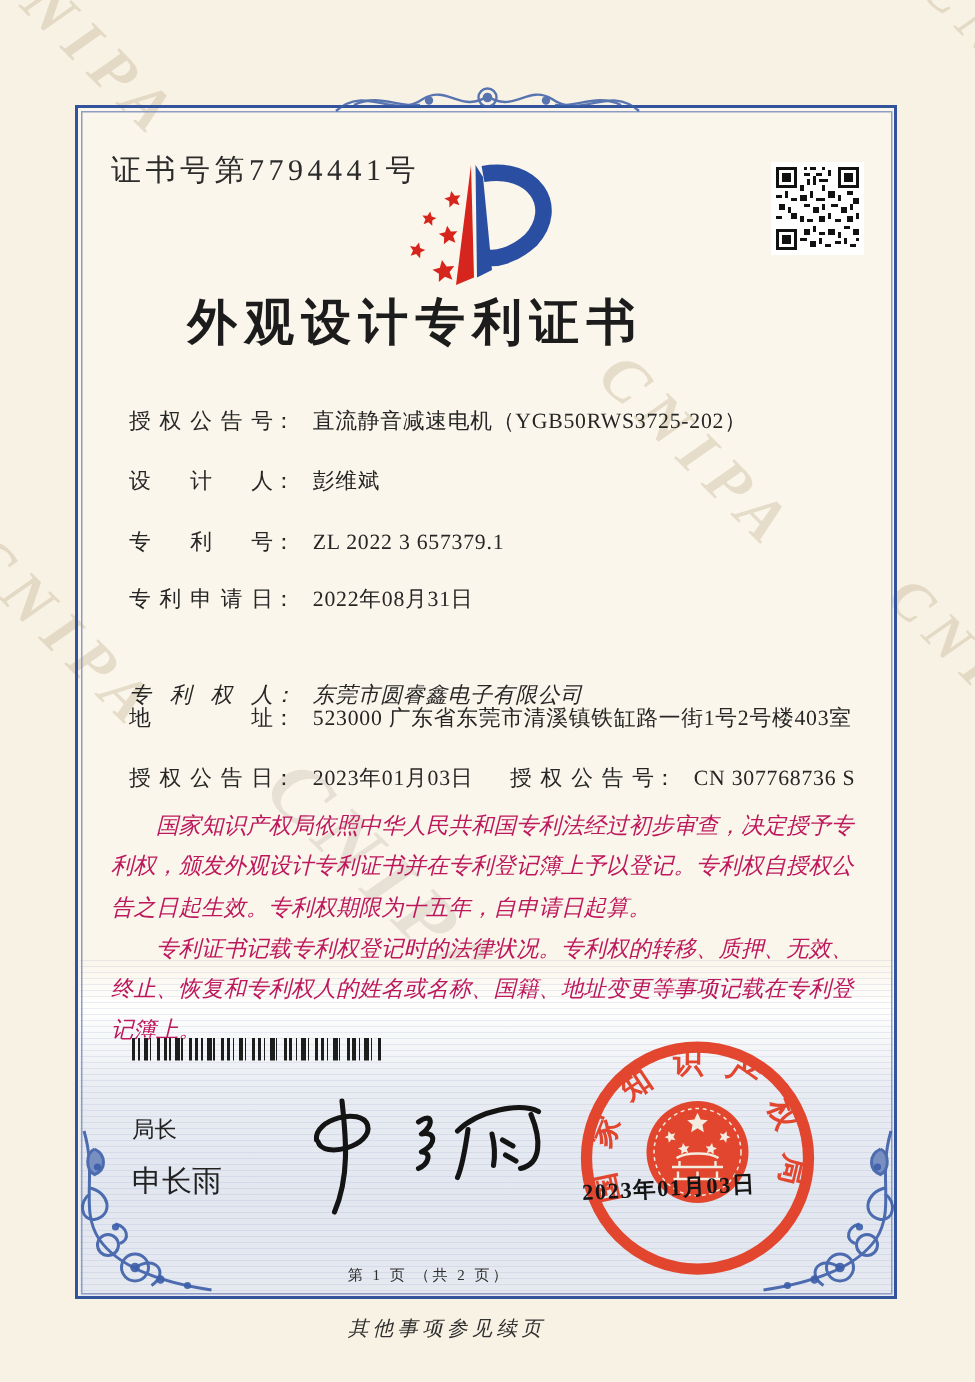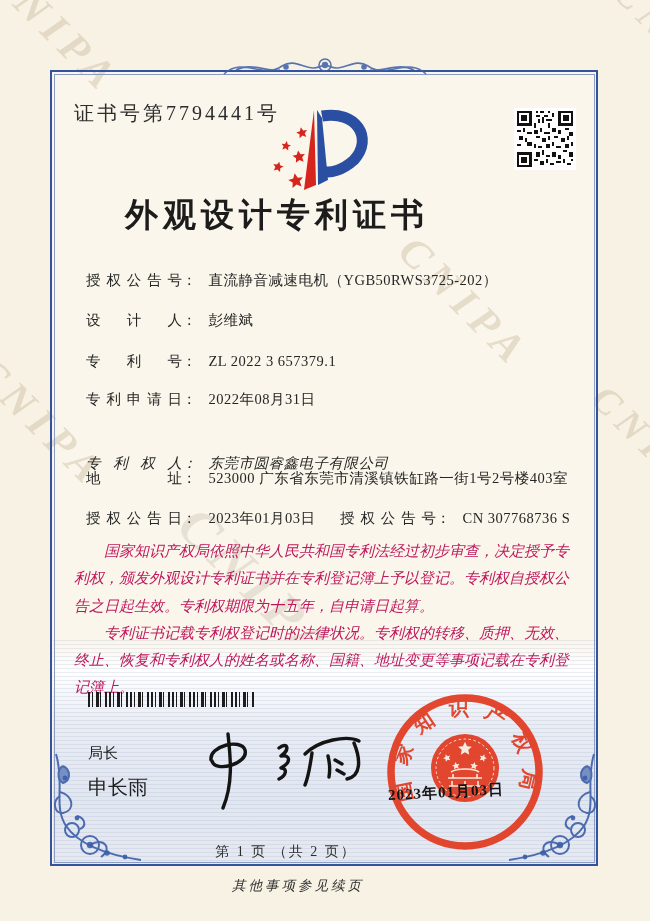--- a/index.html
+++ b/index.html
@@ -42,21 +42,21 @@
         #1d1d1d 4px 5px,transparent 5px 8px,#1d1d1d 8px 11px,transparent 11px 12px,
         #1d1d1d 12px 13px,transparent 13px 17px,#1d1d1d 17px 19px,transparent 19px 21px);}
   .sig-title{left:88px;top:744px;font-size:15px;color:#222;
       font-family:"Liberation Sans","DejaVu Sans",sans-serif;}
   .sig-name{left:88px;top:774px;font-size:20px;color:#222;
       font-family:"Liberation Sans","DejaVu Sans",sans-serif;}
   .signature-svg{left:195px;top:726px;width:185px;height:92px;}
   .seal{left:383px;top:690px;width:164px;height:164px;z-index:5;}
   .seal-date{left:388px;top:782px;width:156px;font-size:15px;font-weight:bold;
       color:#141414;letter-spacing:1px;transform:rotate(-3deg);z-index:6;white-space:nowrap;}
-  .page-info{left:0;top:843px;width:572px;text-align:center;font-size:14px;color:#2e2e2e;letter-spacing:2px;}
+  .page-info{left:0;top:843px;width:572px;text-align:center;font-size:10px;color:#2e2e2e;letter-spacing:2px;}
   .bottom-note{left:0;top:877px;width:596px;text-align:center;font-size:13.5px;
       font-style:italic;color:#2f2f2f;letter-spacing:3px;z-index:4;}
   .ornament{position:absolute;z-index:5;pointer-events:none;}
   .orn-bl{left:51px;top:752px;}
   .orn-br{left:505px;top:752px;transform:scaleX(-1);}
   .orn-top{left:222px;top:50px;}
   svg{display:block;}
 </style>
 </head>
 <body>

